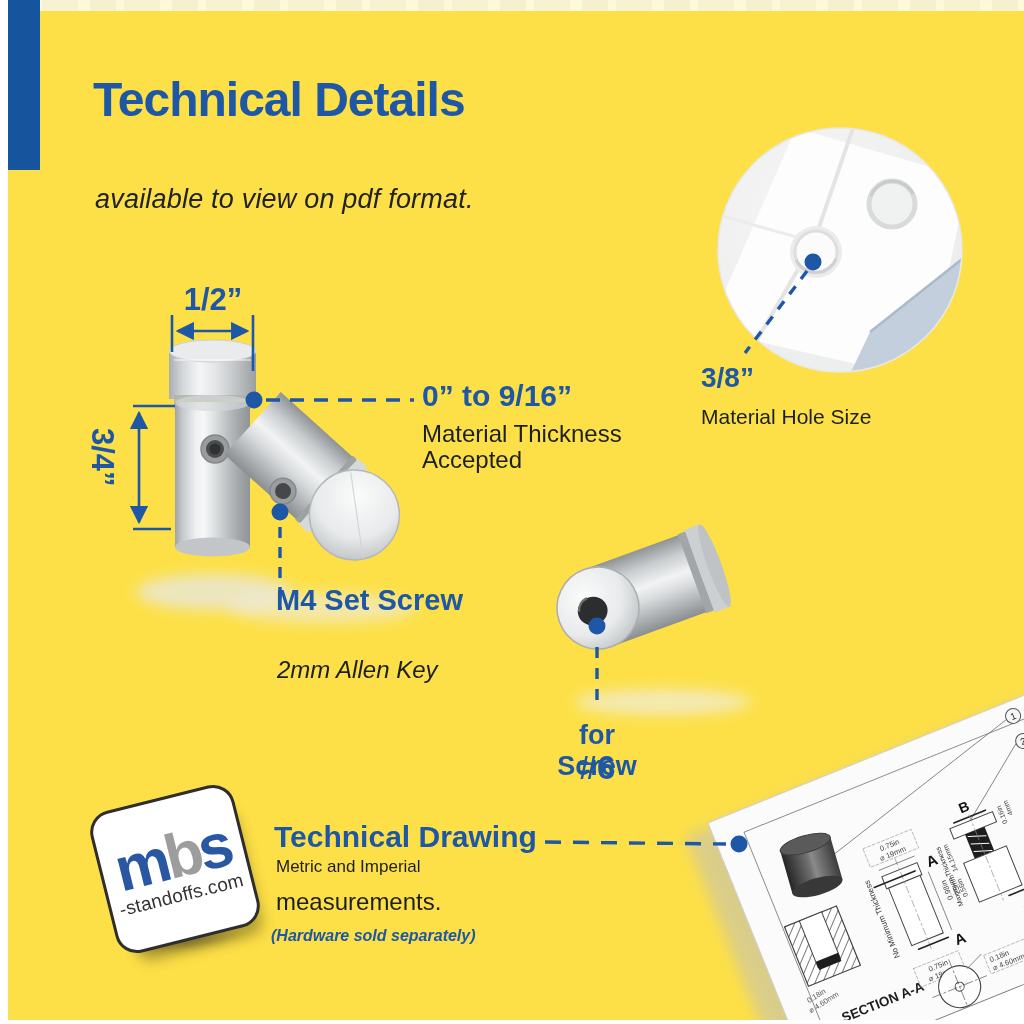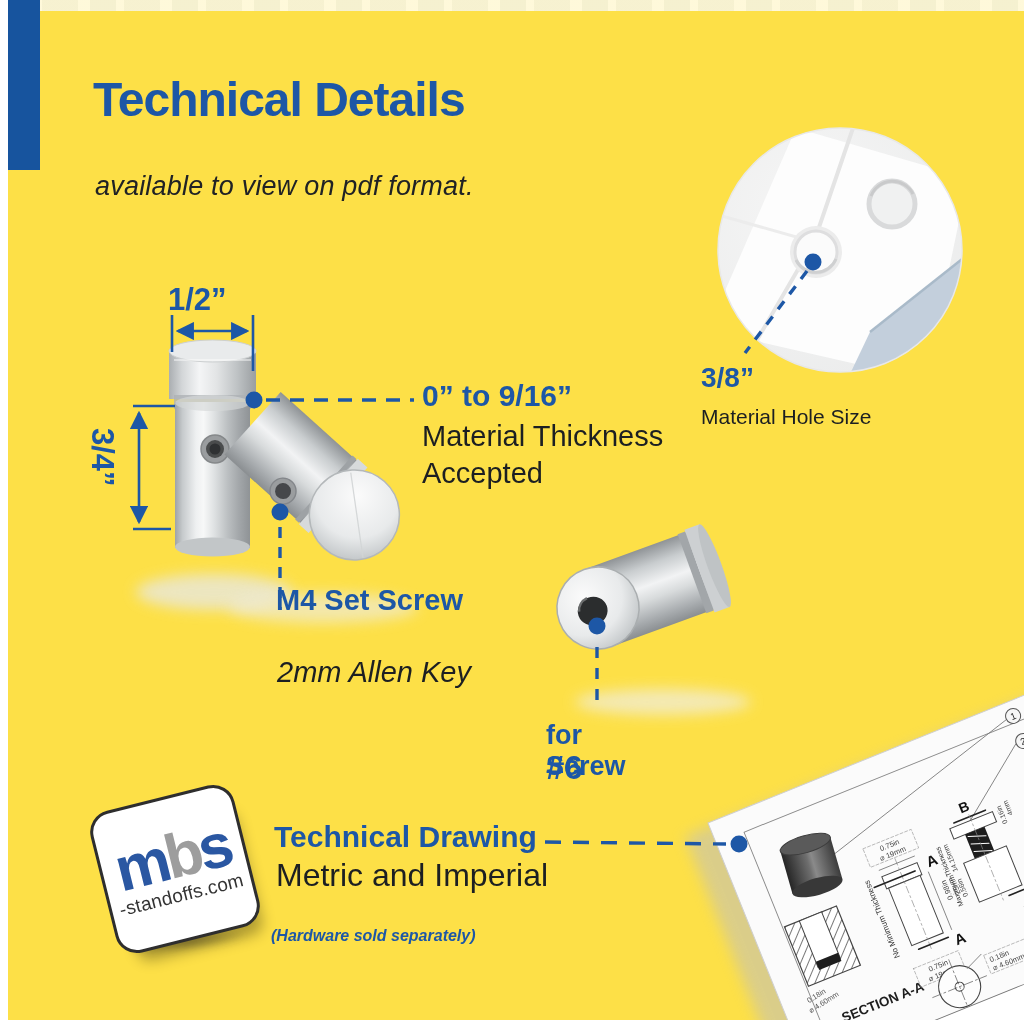--- a/index.html
+++ b/index.html
@@ -7,23 +7,23 @@
           font-family:"Liberation Sans",sans-serif;color:#202225;margin-left:8px;}
   .abs{position:absolute;}
   .top-strip{left:0;top:0;width:1024px;height:11px;
     background:repeating-linear-gradient(90deg,#f3f5f2 0 26px,#ffffff 26px 34px,#f5f6f3 34px 70px,#ffffff 70px 82px);
     opacity:.8;}
   .left-bar{left:0;top:0;width:32px;height:170px;background:#17549e;}
   .title{left:85px;top:72px;font-size:48px;font-weight:bold;letter-spacing:-1px;color:#1d57a6;}
   .subtitle{left:87px;font-size:27px;font-style:italic;color:#202225;letter-spacing:.2px;}
   .dim-label{font-size:31px;font-weight:bold;color:#1d57a6;}
   .big-blue{font-size:30px;font-weight:bold;color:#1d57a6;}
-  .small-dark{font-size:29px;color:#1c1f22;}
+  .small-dark{font-size:24px;color:#1c1f22;}
   .note-italic{font-size:16px;font-style:italic;font-weight:bold;color:#1d57a6;}
-  .center{}
+  .center{text-align:center;}
   svg text{font-family:"Liberation Sans",sans-serif;}
   .logo-wrap{left:75px;top:788px;width:195px;height:180px;}
   .logo-shadow{left:100px;top:928px;width:165px;height:26px;border-radius:50%;
     background:radial-gradient(closest-side,rgba(40,40,40,.45),rgba(40,40,40,0) 75%);
     filter:blur(3px);transform:rotate(-7deg);}
   .logo-card{position:absolute;left:18px;top:8px;width:142px;height:140px;background:#ffffff;
     border:3.5px solid #2e2e2e;border-radius:22px;transform:rotate(-14deg);
     box-shadow:8px 20px 14px -10px rgba(0,0,0,.30);
     display:flex;flex-direction:column;align-items:center;justify-content:center;}
   .logo-letters{font-size:62px;font-weight:bold;letter-spacing:-4px;line-height:.85;}
@@ -34,21 +34,21 @@
 </head>
 <body>
 
 <div class="canvas">
 
   <div class="abs top-strip"></div>
 
   <div class="abs left-bar"></div>
 
   <div class="abs title">Technical Details</div>
-  <div class="abs subtitle" style="top:171px;">available to view on pdf format.</div>
+  <div class="abs subtitle" style="top:184px;">available to view on pdf format.</div>
 
   <svg class="abs" style="left:0;top:0;" width="1024" height="1024" viewBox="0 0 1024 1024">
     <defs>
       <linearGradient id="gBody" x1="0" y1="0" x2="1" y2="0">
         <stop offset="0" stop-color="#9fa3a6"></stop>
           <stop offset=".10" stop-color="#c6cacc"></stop>
         <stop offset=".28" stop-color="#eef0f1"></stop>
           <stop offset=".38" stop-color="#f7f8f8"></stop>
         <stop offset=".52" stop-color="#dfe2e3"></stop>
           <stop offset=".70" stop-color="#bcc0c2"></stop>
@@ -287,33 +287,34 @@
       <circle cx="731" cy="844" r="8.5"></circle>
       <circle cx="805" cy="262" r="8.5"></circle>
     </g>
   </svg>
 
   <div class="abs dim-label center" style="left:160px;top:282px;width:90px;">1/2”</div>
   <div class="abs dim-label" style="left:112px;top:428px;width:110px;transform:rotate(90deg);transform-origin:0 0;">3/4”</div>
 
   <div class="abs big-blue" style="left:414px;top:379px;">0” to 9/16”</div>
   <div class="abs small-dark" style="left:414px;top:420px;">Material Thickness</div>
-  <div class="abs small-dark" style="left:414px;top:457px;">Accepted</div>
+  <div class="abs small-dark" style="left:414px;top:446px;">Accepted</div>
 
   <div class="abs big-blue" style="left:693px;top:362px;font-size:28px;">3/8”</div>
   <div class="abs small-dark" style="left:693px;top:405px;font-size:21px;">Material Hole Size</div>
 
   <div class="abs big-blue" style="left:268px;top:584px;font-size:29px;">M4 Set Screw</div>
   <div class="abs small-dark" style="left:269px;top:656px;font-style:italic;">2mm Allen Key</div>
 
   <div class="abs big-blue center" style="left:538px;top:720px;width:102px;font-size:27px;">for Screw</div>
   <div class="abs big-blue center" style="left:538px;top:749px;width:102px;font-size:33px;">#6</div>
 
   <div class="abs big-blue" style="left:266px;top:820px;">Technical Drawing</div>
-  <div class="abs small-dark" style="left:268px;top:857px;font-size:32px;">Metric and Imperial</div>
+  <div class="abs small-dark" style="left:268px;top:857px;font-size:17px;">Metric and Imperial</div>
+  <div class="abs small-dark" style="left:268px;top:888px;font-size:24px;">measurements.</div>
   <div class="abs note-italic" style="left:263px;top:927px;">(Hardware sold separately)</div>
 
   <div class="abs logo-wrap">
     <div class="abs logo-shadow" style="left:22px;top:140px;"></div>
     <div class="logo-card">
       <div class="logo-letters"><span class="logo-m">m</span><span class="logo-b">b</span><span class="logo-s">s</span></div>
       <div class="logo-domain">-standoffs.com</div>
     </div>
   </div>
 

